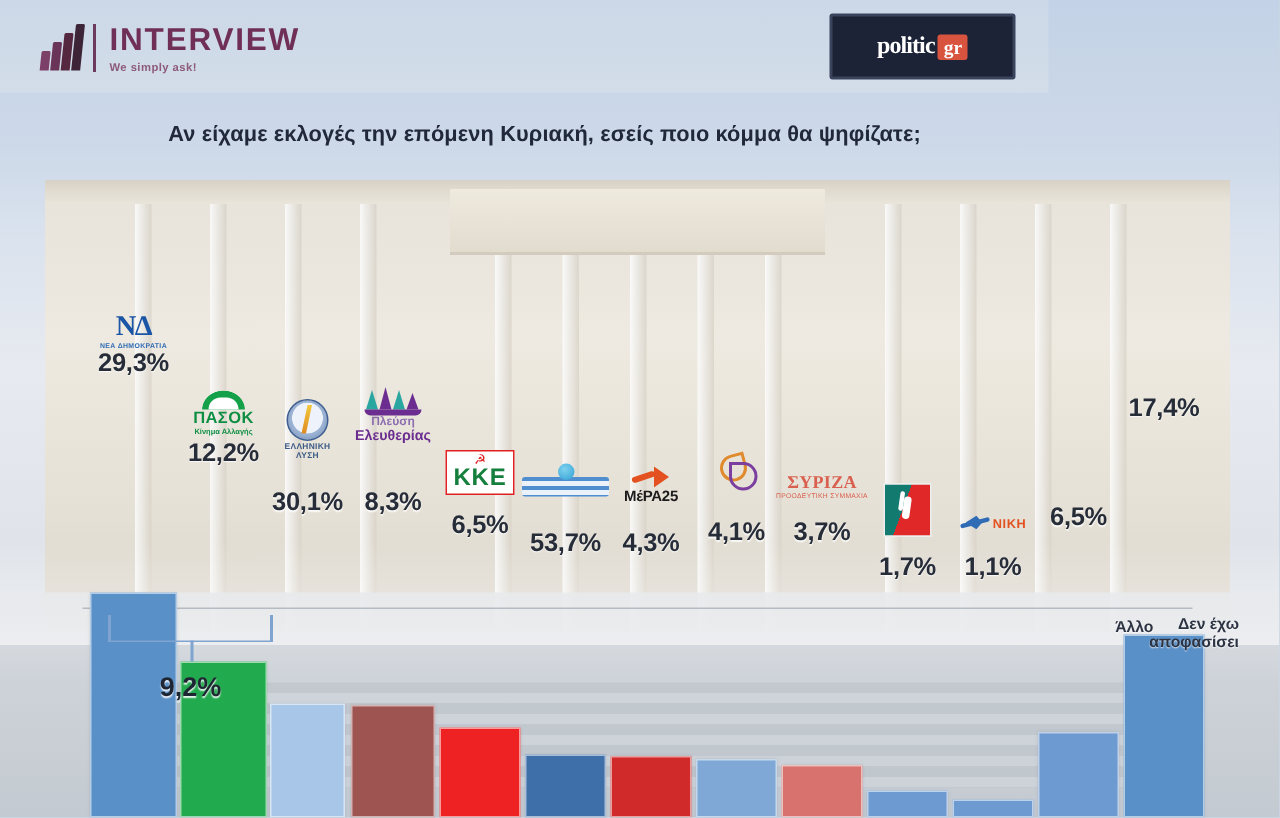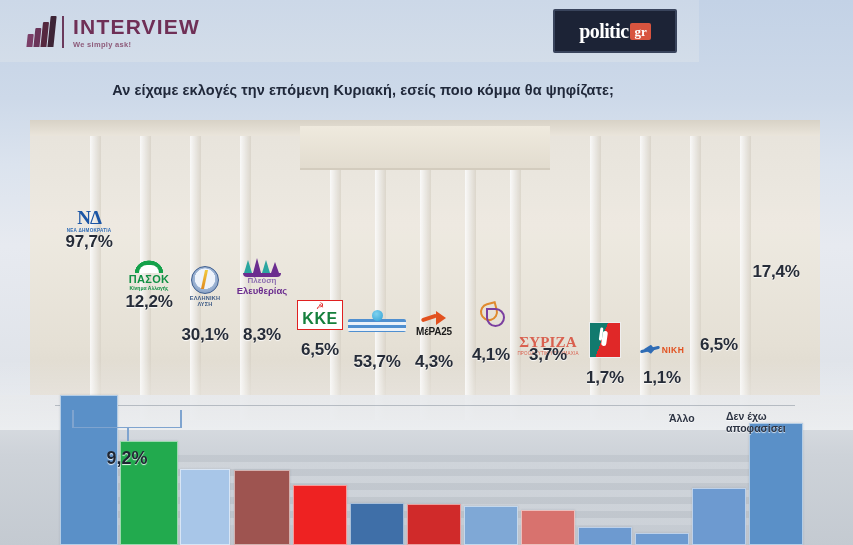--- a/index.html
+++ b/index.html
@@ -73,21 +73,21 @@
   }
   .logo-tag{
     font-size:7.5px;font-weight:bold;letter-spacing:.3px;color:#8d5a79;margin-top:3px;
   }
   .logo-politic{
     position:absolute;right:22px;top:9px;width:120px;height:40px;
     background:#1c2336;border:2px solid #39445c;border-radius:2px;
     display:flex;align-items:center;justify-content:center;gap:2px;
   }
   .pol-word{
-    font-size:20px;font-weight:bold;color:#fff;letter-spacing:-.6px;line-height:1;
+    font-size:16px;font-weight:bold;color:#fff;letter-spacing:-.6px;line-height:1;
     font-family:"Liberation Serif",serif;
   }
   .pol-gr{
     background:#d8543f;color:#fff;font-size:13px;font-weight:bold;
     padding:2px 4px;border-radius:2px;line-height:1;
     font-family:"Liberation Serif",serif;
   }
 
   
   .title{
@@ -111,21 +111,21 @@
   .val{
     position:absolute;width:86px;text-align:center;
     font-size:17px;font-weight:bold;color:#262c38;
     text-shadow:0 1px 1px rgba(255,255,255,.85);
     letter-spacing:-.2px;
   }
   .plogo{
     position:absolute;width:86px;text-align:center;
   }
   .cat-label{
-    position:absolute;width:100px;text-align:left;
+    position:absolute;width:100px;text-align:right;
     font-size:10.5px;color:#2c3342;line-height:1.15;font-weight:bold;
     text-shadow:0 1px 1px rgba(255,255,255,.8);
   }
 
   
   .lg{display:inline-block;}
   .lg-nd .mark{
     font-family:"Liberation Serif",serif;font-size:19px;font-weight:bold;
     color:#1b55a5;letter-spacing:-1px;line-height:1;
   }
@@ -200,23 +200,22 @@
   }
   .lg-fl .flower:before{
     content:"";position:absolute;left:3px;top:3px;width:14px;height:14px;
     border:2.5px solid #e08a2e;border-radius:50% 0 50% 50%;transform:rotate(-15deg);
   }
   .lg-fl .flower:after{
     content:"";position:absolute;left:9px;top:8px;width:15px;height:15px;
     border:2.5px solid #7b3fa0;border-radius:0 50% 50% 50%;
   }
   .lg-syr .mark{
-    font-size:15px;font-weight:bold;color:#d9604f;letter-spacing:.2px;line-height:1;
+    font-size:12px;font-weight:bold;color:#d9604f;letter-spacing:.2px;line-height:1;
     font-family:"Liberation Serif",serif;
-    margin-top:20px;
   }
   .lg-syr .sub{font-size:4.5px;color:#d9604f;letter-spacing:.2px;margin-top:1px;}
   .lg-kok{
     width:30px;height:34px;margin:0 auto;
     background:linear-gradient(110deg,#127a6e 0 42%,#e02828 42% 100%);
     border:1px solid #eee;position:relative;
   }
   .lg-kok:after{
     content:"";position:absolute;left:12px;top:8px;width:5px;height:15px;
     background:#fff;border-radius:3px;transform:rotate(8deg);
@@ -302,21 +301,21 @@
 
     <div class="bar-group" style="left:60px;width:58px;height:405px;">
       <div class="bar" style="height:150px;background:#5a90c8;"></div>
     </div>
     <div class="plogo" style="left:46px;top:208px;">
       <div class="lg lg-nd">
         <div class="mark">ΝΔ</div>
         <div class="sub">ΝΕΑ ΔΗΜΟΚΡΑΤΙΑ</div>
       </div>
     </div>
-    <div class="val" style="left:46px;top:232px;">97,7%</div>
+    <div class="val" style="left:46px;top:232px;">29,3%</div>
 
     <div class="bar-group" style="left:120px;width:58px;height:405px;">
       <div class="bar" style="height:104px;background:#22aa4e;"></div>
     </div>
     <div class="plogo" style="left:106px;top:258px;">
       <div class="lg lg-pasok">
         <div class="sun"></div>
         <div class="mark">ΠΑΣΟΚ</div>
         <div class="sub">Κίνημα Αλλαγής</div>
       </div>

